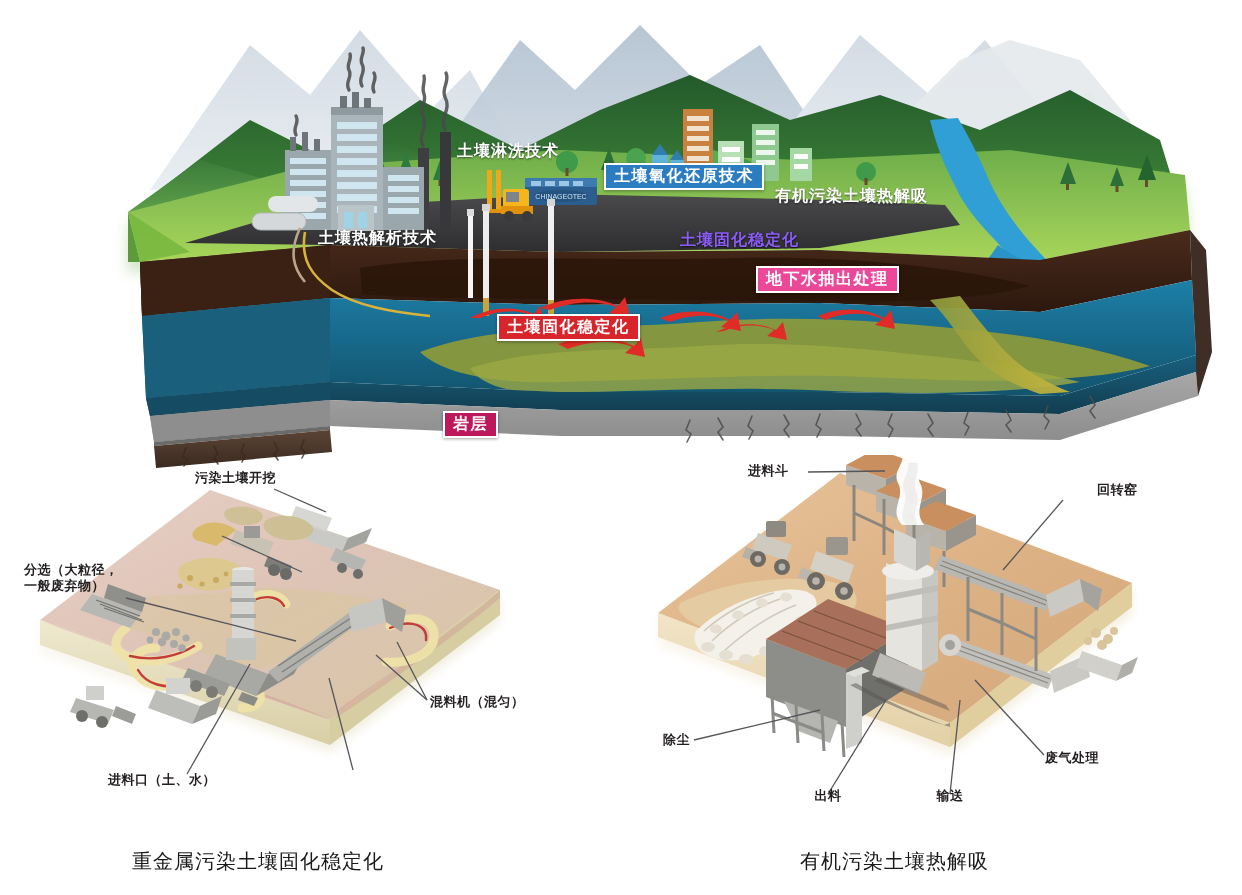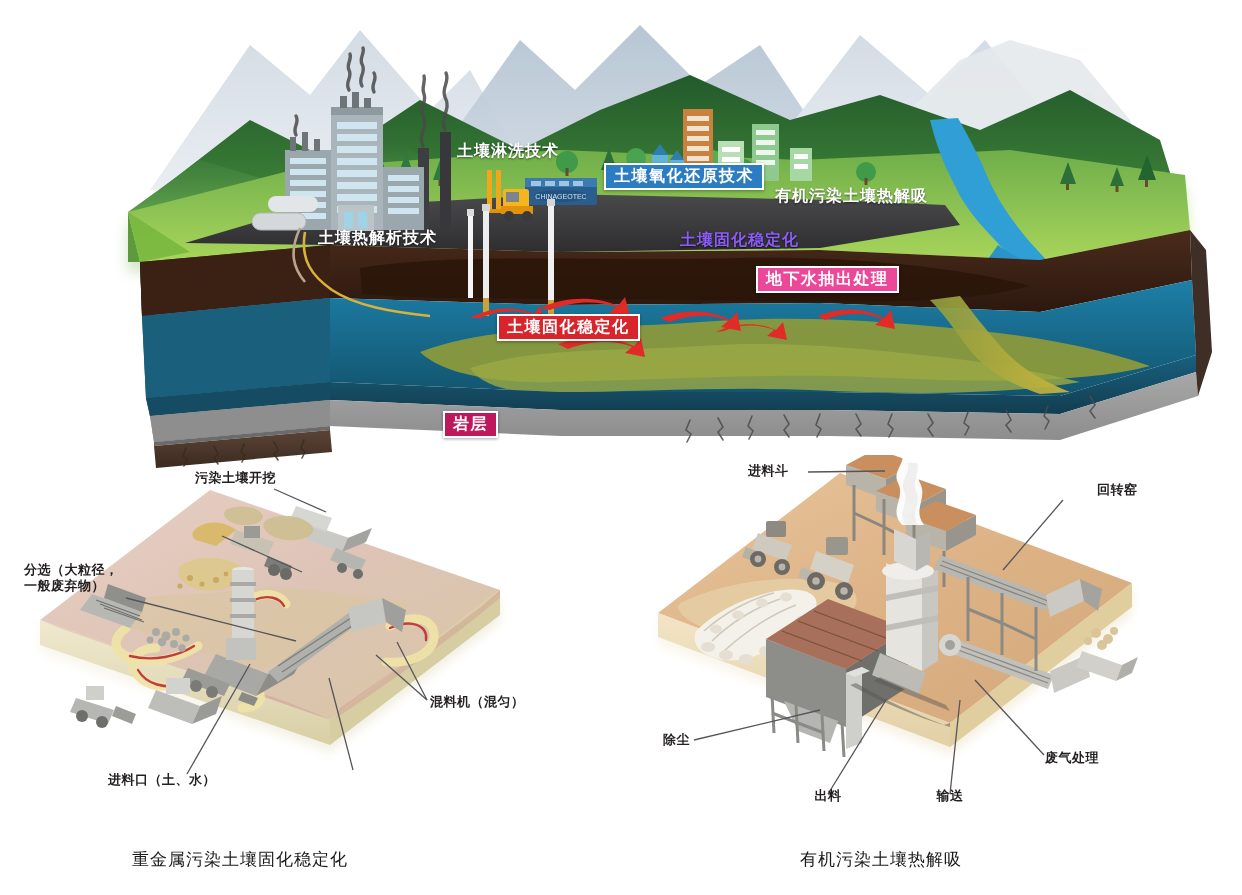--- a/index.html
+++ b/index.html
@@ -40,21 +40,21 @@
     position:absolute;white-space:pre;line-height:1.25;
     font-family:"DejaVu Sans","Liberation Sans",sans-serif;
     font-size:13px;font-weight:700;color:#231f20;letter-spacing:.5px;
   }
   .anno.ctr{text-align:center;}
   .anno.rgt{text-align:right;}
 
   .caption{
     position:absolute;white-space:nowrap;
     font-family:Liberation Sans, sans-serif;
-    font-size:17px;font-weight:400;color:#1a1a1a;letter-spacing:1px;
+    font-size:20px;font-weight:400;color:#1a1a1a;letter-spacing:1px;
   }
 
   .leader{position:absolute;left:0;top:0;pointer-events:none;}
 </style>
 </head>
 <body>
 
 <div class="stage">
 
   <svg width="1242" height="470" viewBox="0 0 1242 470" style="position:absolute;left:0;top:0;">

